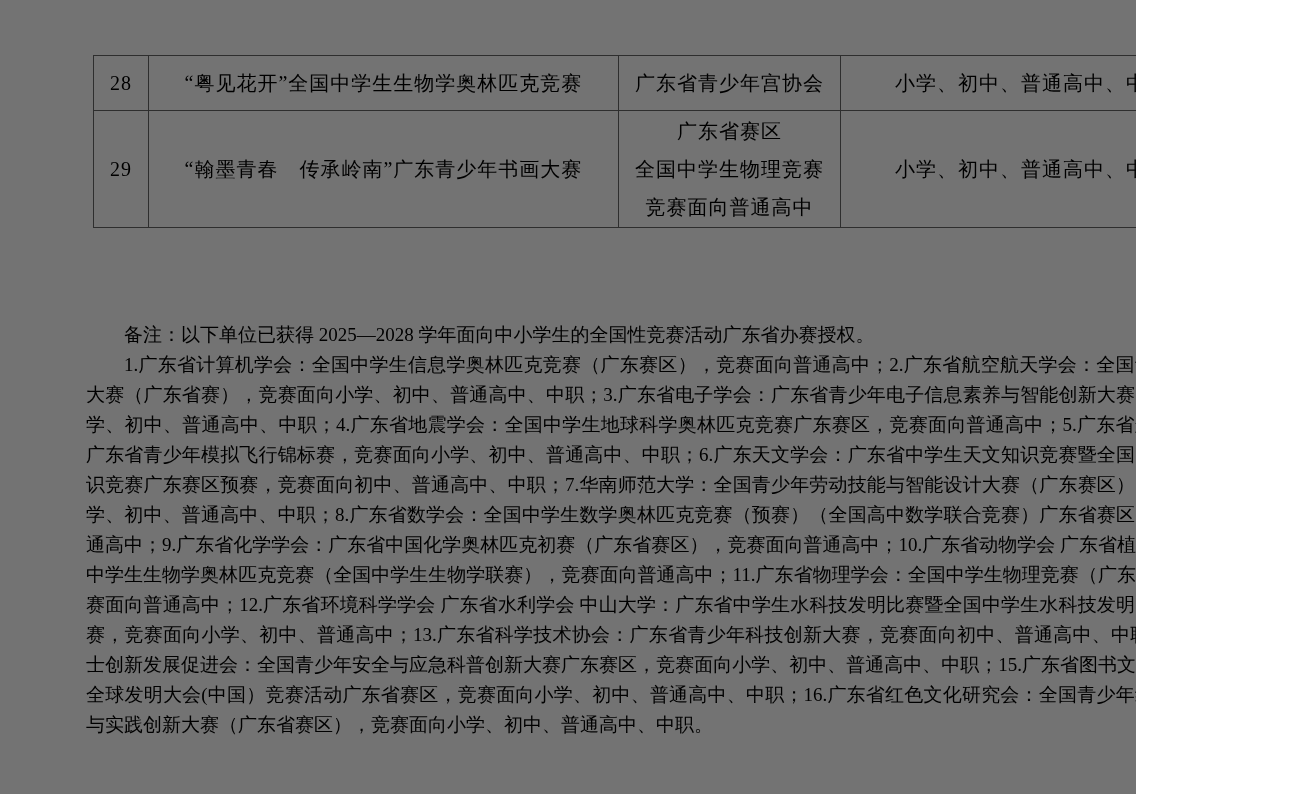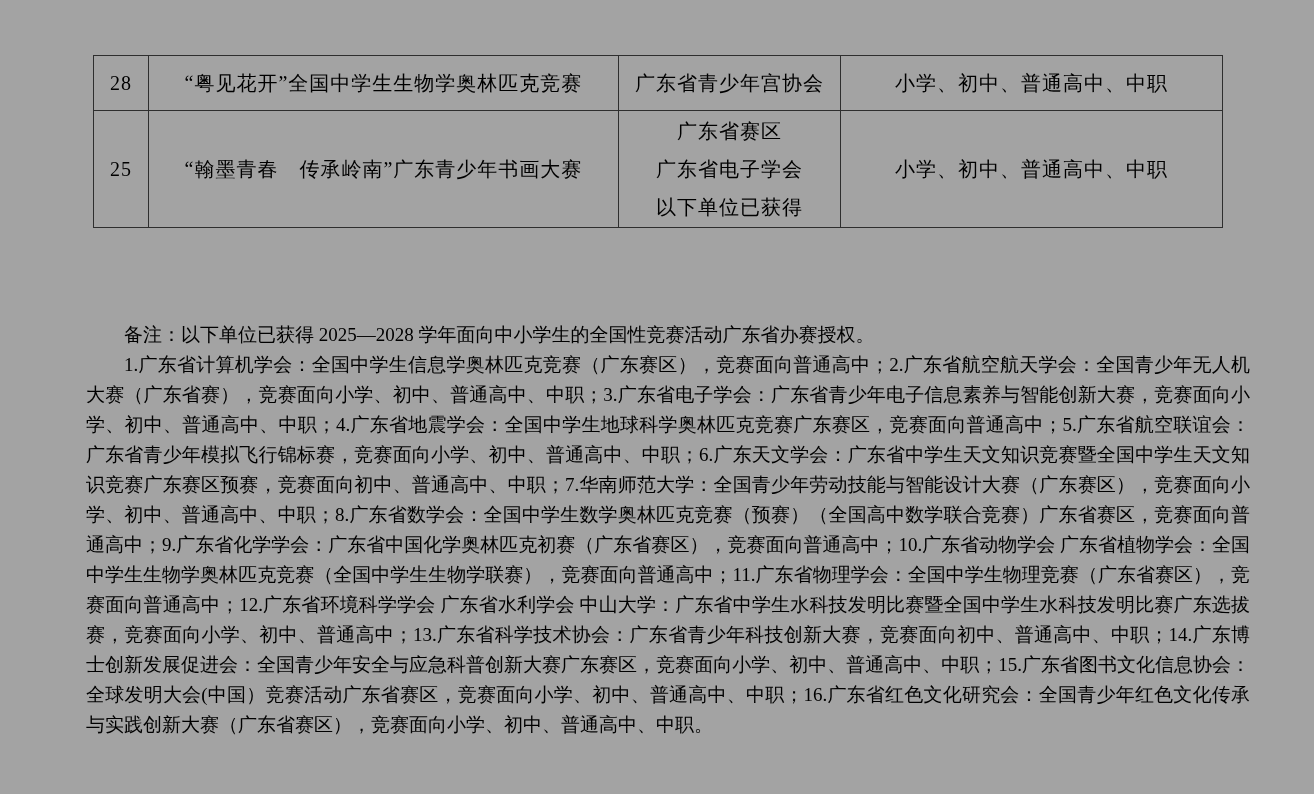--- a/index.html
+++ b/index.html
@@ -2,23 +2,23 @@
 <html lang="zh"><head>
 <meta charset="utf-8">
 <style>
   html, body {
     margin: 0;
     padding: 0;
     background: #ffffff;
   }
   .page {
     position: relative;
-    width: 1314px;
+    width: 1136px;
     height: 794px;
-    background: #a3a3a3;
+    background: #737373;
     overflow: hidden;
     font-family: "Liberation Serif", "DejaVu Serif", serif;
     color: #000000;
   }
 
   
   table.comp-table {
     position: absolute;
     left: 93px;
     top: 55px;
@@ -76,26 +76,26 @@
     <tbody id="table-body">
         <tr>
           <td class="c-no">28</td>
           <td class="c-name">“粤见花开”全国中学生生物学奥林匹克竞赛</td>
           <td class="c-org">
             <div class="org-line">广东省青少年宫协会</div>
           </td>
           <td class="c-aud">小学、初中、普通高中、中职</td>
         </tr>
         <tr>
-          <td class="c-no">25</td>
+          <td class="c-no">29</td>
           <td class="c-name">“翰墨青春　传承岭南”广东青少年书画大赛</td>
           <td class="c-org">
             <div class="org-line">广东省赛区</div>
-            <div class="org-line">广东省电子学会</div>
-            <div class="org-line">以下单位已获得</div>
+            <div class="org-line">全国中学生物理竞赛</div>
+            <div class="org-line">竞赛面向普通高中</div>
           </td>
           <td class="c-aud">小学、初中、普通高中、中职</td>
         </tr>
       </tbody>
   </table>
 
   <div class="notes">
     <p>备注：以下单位已获得 2025—2028 学年面向中小学生的全国性竞赛活动广东省办赛授权。</p>
     <p>1.广东省计算机学会：全国中学生信息学奥林匹克竞赛（广东赛区），竞赛面向普通高中；2.广东省航空航天学会：全国青少年无人机大赛（广东省赛），竞赛面向小学、初中、普通高中、中职；3.广东省电子学会：广东省青少年电子信息素养与智能创新大赛，竞赛面向小学、初中、普通高中、中职；4.广东省地震学会：全国中学生地球科学奥林匹克竞赛广东赛区，竞赛面向普通高中；5.广东省航空联谊会：广东省青少年模拟飞行锦标赛，竞赛面向小学、初中、普通高中、中职；6.广东天文学会：广东省中学生天文知识竞赛暨全国中学生天文知识竞赛广东赛区预赛，竞赛面向初中、普通高中、中职；7.华南师范大学：全国青少年劳动技能与智能设计大赛（广东赛区），竞赛面向小学、初中、普通高中、中职；8.广东省数学会：全国中学生数学奥林匹克竞赛（预赛）（全国高中数学联合竞赛）广东省赛区，竞赛面向普通高中；9.广东省化学学会：广东省中国化学奥林匹克初赛（广东省赛区），竞赛面向普通高中；10.广东省动物学会 广东省植物学会：全国中学生生物学奥林匹克竞赛（全国中学生生物学联赛），竞赛面向普通高中；11.广东省物理学会：全国中学生物理竞赛（广东省赛区），竞赛面向普通高中；12.广东省环境科学学会 广东省水利学会 中山大学：广东省中学生水科技发明比赛暨全国中学生水科技发明比赛广东选拔赛，竞赛面向小学、初中、普通高中；13.广东省科学技术协会：广东省青少年科技创新大赛，竞赛面向初中、普通高中、中职；14.广东博士创新发展促进会：全国青少年安全与应急科普创新大赛广东赛区，竞赛面向小学、初中、普通高中、中职；15.广东省图书文化信息协会：全球发明大会(中国）竞赛活动广东省赛区，竞赛面向小学、初中、普通高中、中职；16.广东省红色文化研究会：全国青少年红色文化传承与实践创新大赛（广东省赛区），竞赛面向小学、初中、普通高中、中职。</p>
   </div>

